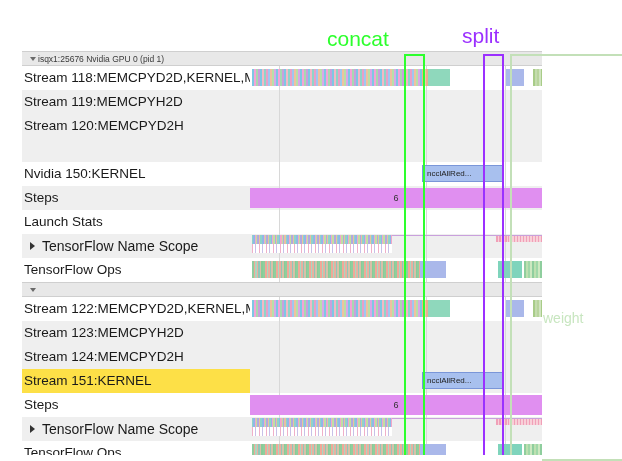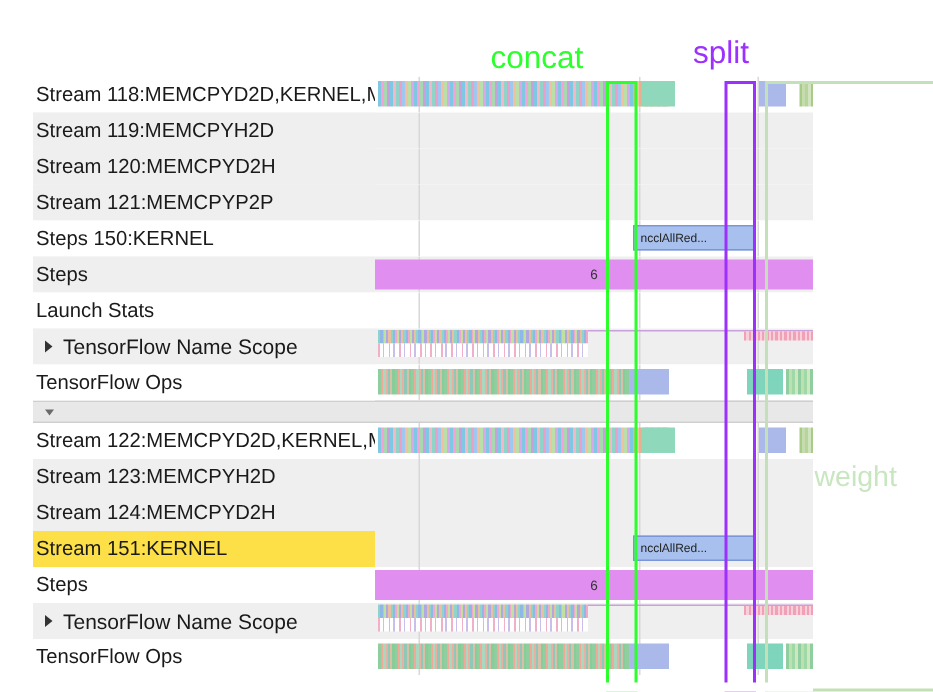--- a/index.html
+++ b/index.html
@@ -10,21 +10,21 @@
     overflow:hidden;
     position:relative;
   }
   #root{position:absolute;left:0;top:0;width:622px;height:461px;}
 
   
   .anno{position:absolute;white-space:nowrap;font-weight:400;}
   .anno-concat{left:327px;top:27px;font-size:21px;color:#2dff2d;letter-spacing:0px;}
   .anno-split{left:462px;top:24px;font-size:21px;color:#9b30ff;}
   .anno-nccl{left:427px;top:109px;font-size:19px;color:#5b83d6;}
-  .anno-weight{left:543px;top:306px;font-size:19px;color:#c8e6c0;line-height:25px;}
+  .anno-weight{left:543px;top:306px;font-size:14px;color:#c8e6c0;line-height:25px;}
   .anno-orange-top{position:absolute;left:372px;top:-9px;font-size:16px;color:#ff7518;}
 
   
   #panel{
     position:absolute;left:22px;top:51px;width:520px;height:410px;
     background:#ffffff;
     overflow:hidden;
   }
 
   .group-head{
@@ -144,20 +144,21 @@
   <div class="anno anno-orange-top">&nbsp;</div>
 
   <div class="anno anno-concat">concat</div>
   <div class="anno anno-split">split</div>
   <div class="anno anno-nccl">nccl</div>
   <div class="anno anno-weight">
     <div>weight</div>
   </div>
 
   <div id="panel">
+      <div class="group-head"><span class="tri-down"></span><span>isqx1:25676 Nvidia GPU 0 (pid 1)</span></div>
       <div class="row white">
         <div class="lane">
           <div class="vline" style="left: 29px;"></div>
           <div class="vline" style="left: 176px;"></div>
           <div class="vline" style="left: 255px;"></div>
           <div class="stripes s-kernelmix" style="left: 2px; width: 170px; top: 3px; height: 17px;"></div>
           <div class="stripes s-orange" style="left: 172px; width: 24px; top: 3px; height: 17px;"></div>
           <div class="stripes s-teal" style="left: 178px; width: 22px; top: 3px; height: 17px;"></div>
           <div class="stripes s-periwinkle" style="left: 256px; width: 18px; top: 3px; height: 17px;"></div>
           <div class="stripes s-greenlight" style="left: 283px; width: 10px; top: 3px; height: 17px;"></div>
@@ -179,30 +180,29 @@
           <div class="vline" style="left: 255px;"></div>
         </div>
         <div class="row-label" style="background: rgb(239, 239, 239);"><span>Stream 120:MEMCPYD2H</span></div>
       </div>
       <div class="row alt">
         <div class="lane">
           <div class="vline" style="left: 29px;"></div>
           <div class="vline" style="left: 176px;"></div>
           <div class="vline" style="left: 255px;"></div>
         </div>
-        <div class="row-label" style="background: rgb(239, 239, 239);"><span>Stream 121:MEMCPYP2P</span></div>
       </div>
       <div class="row white">
         <div class="lane">
           <div class="vline" style="left: 29px;"></div>
           <div class="vline" style="left: 176px;"></div>
           <div class="vline" style="left: 255px;"></div>
           <div class="bar bar-nccl" style="left: 172px; width: 82px; top: 3px; height: 17px;">ncclAllRed...</div>
         </div>
-        <div class="row-label" style="background: rgb(255, 255, 255);"><span>Steps 150:KERNEL</span></div>
+        <div class="row-label" style="background: rgb(255, 255, 255);"><span>Nvidia 150:KERNEL</span></div>
       </div>
       <div class="row alt">
         <div class="lane">
           <div class="vline" style="left: 29px;"></div>
           <div class="vline" style="left: 176px;"></div>
           <div class="vline" style="left: 255px;"></div>
           <div class="bar bar-steps" style="left: 0px; width: 292px; top: 2px; height: 20px;">6</div>
         </div>
         <div class="row-label" style="background: rgb(239, 239, 239);"><span>Steps</span></div>
       </div>

